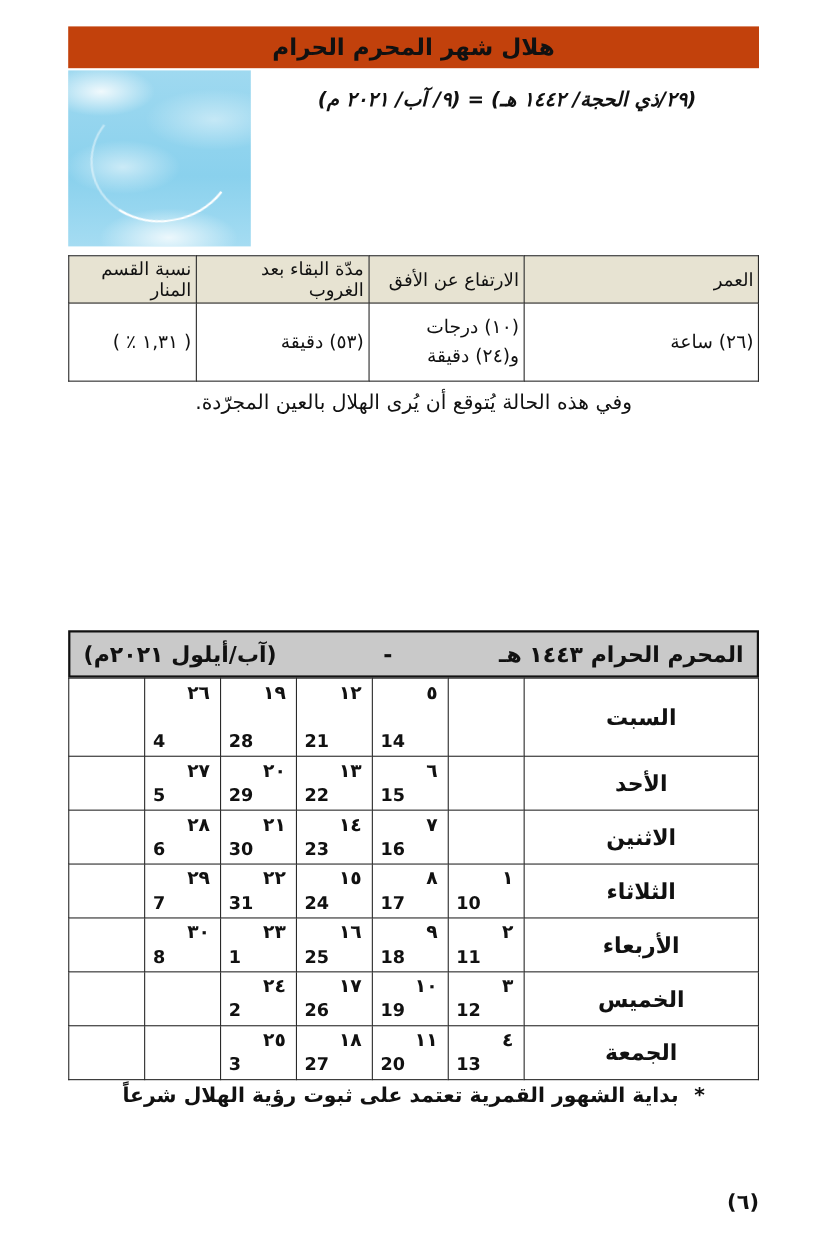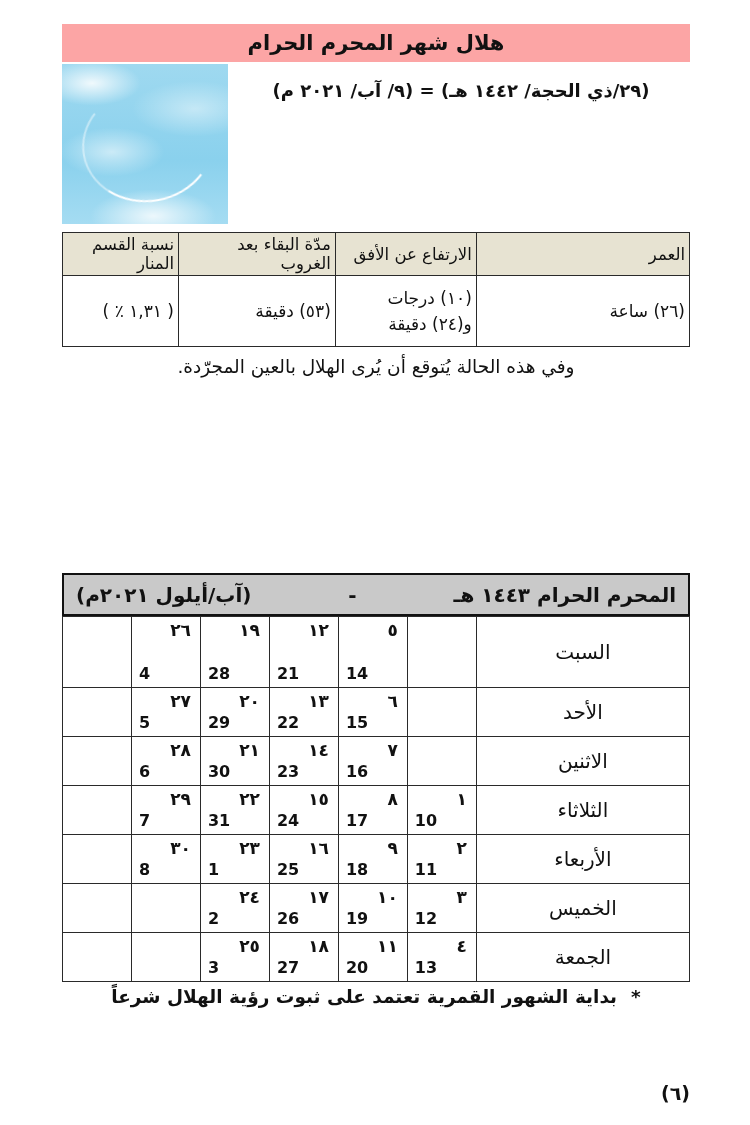--- a/index.html
+++ b/index.html
@@ -5,32 +5,32 @@
   html,body{margin:0;padding:0;background:#ffffff;}
   body{
     width:750px;height:1125px;position:relative;
     font-family:"DejaVu Sans",sans-serif;
     color:#111;overflow:hidden;
   }
   .page{position:absolute;left:62px;top:24px;width:628px;direction:rtl;}
 
   
   .title-bar{
-    height:38px;line-height:38px;background:#fca5a5;
+    height:38px;line-height:38px;background:#c2410c;
     text-align:center;font-weight:bold;font-size:21px;
   }
 
   
   .intro{display:flex;margin-top:2px;}
   .intro-text-col{width:452px;padding-right:6px;box-sizing:border-box;}
   .intro-p{
     margin:0;padding-top:16px;font-weight:bold;font-size:18.5px;
     line-height:31px;text-align:justify;text-align-last:right;
   }
-  .date-eq{margin-top:16px;text-align:center;font-weight:bold;font-size:18px;}
+  .date-eq{margin-top:16px;text-align:center;font-weight:bold;font-size:18px;font-style:italic;}
   .moon-photo{
     width:166px;height:160px;margin-left:0;margin-right:10px;flex:none;
     position:relative;overflow:hidden;
     background:
       radial-gradient(ellipse 70px 32px at 18% 12%, rgba(255,255,255,.85), rgba(255,255,255,0) 70%),
       radial-gradient(ellipse 90px 40px at 80% 28%, rgba(255,255,255,.45), rgba(255,255,255,0) 70%),
       radial-gradient(ellipse 75px 35px at 30% 55%, rgba(255,255,255,.55), rgba(255,255,255,0) 70%),
       radial-gradient(ellipse 90px 38px at 55% 95%, rgba(255,255,255,.8), rgba(255,255,255,0) 70%),
       linear-gradient(180deg,#9fd9f0 0%,#8ad1ed 60%,#a5dcf2 100%);
   }
@@ -60,21 +60,21 @@
   .cal-title{
     border:2px solid #111;background:#c9c9c9;height:39px;
     display:flex;align-items:center;justify-content:space-between;
     font-weight:bold;font-size:20px;padding:0 12px;box-sizing:content-box;
   }
   .cal-title .sep{font-size:20px;}
 
   
   .calendar td{border:1.6px solid #2a2a2a;vertical-align:middle;}
   .calendar .day{
-    width:34%;text-align:center;font-weight:normal;font-size:20px;
+    width:34%;text-align:center;font-weight:bold;font-size:20px;
   }
   .calendar tr{height:49px;}
   .calendar tr.first{height:71px;}
   .calendar td.c{position:relative;width:11%;}
   .calendar .h{
     position:absolute;top:3px;right:9px;font-weight:bold;font-size:17px;
     letter-spacing:2px;
   }
   .calendar .g{
     position:absolute;bottom:4px;left:7px;font-weight:bold;font-size:16px;

